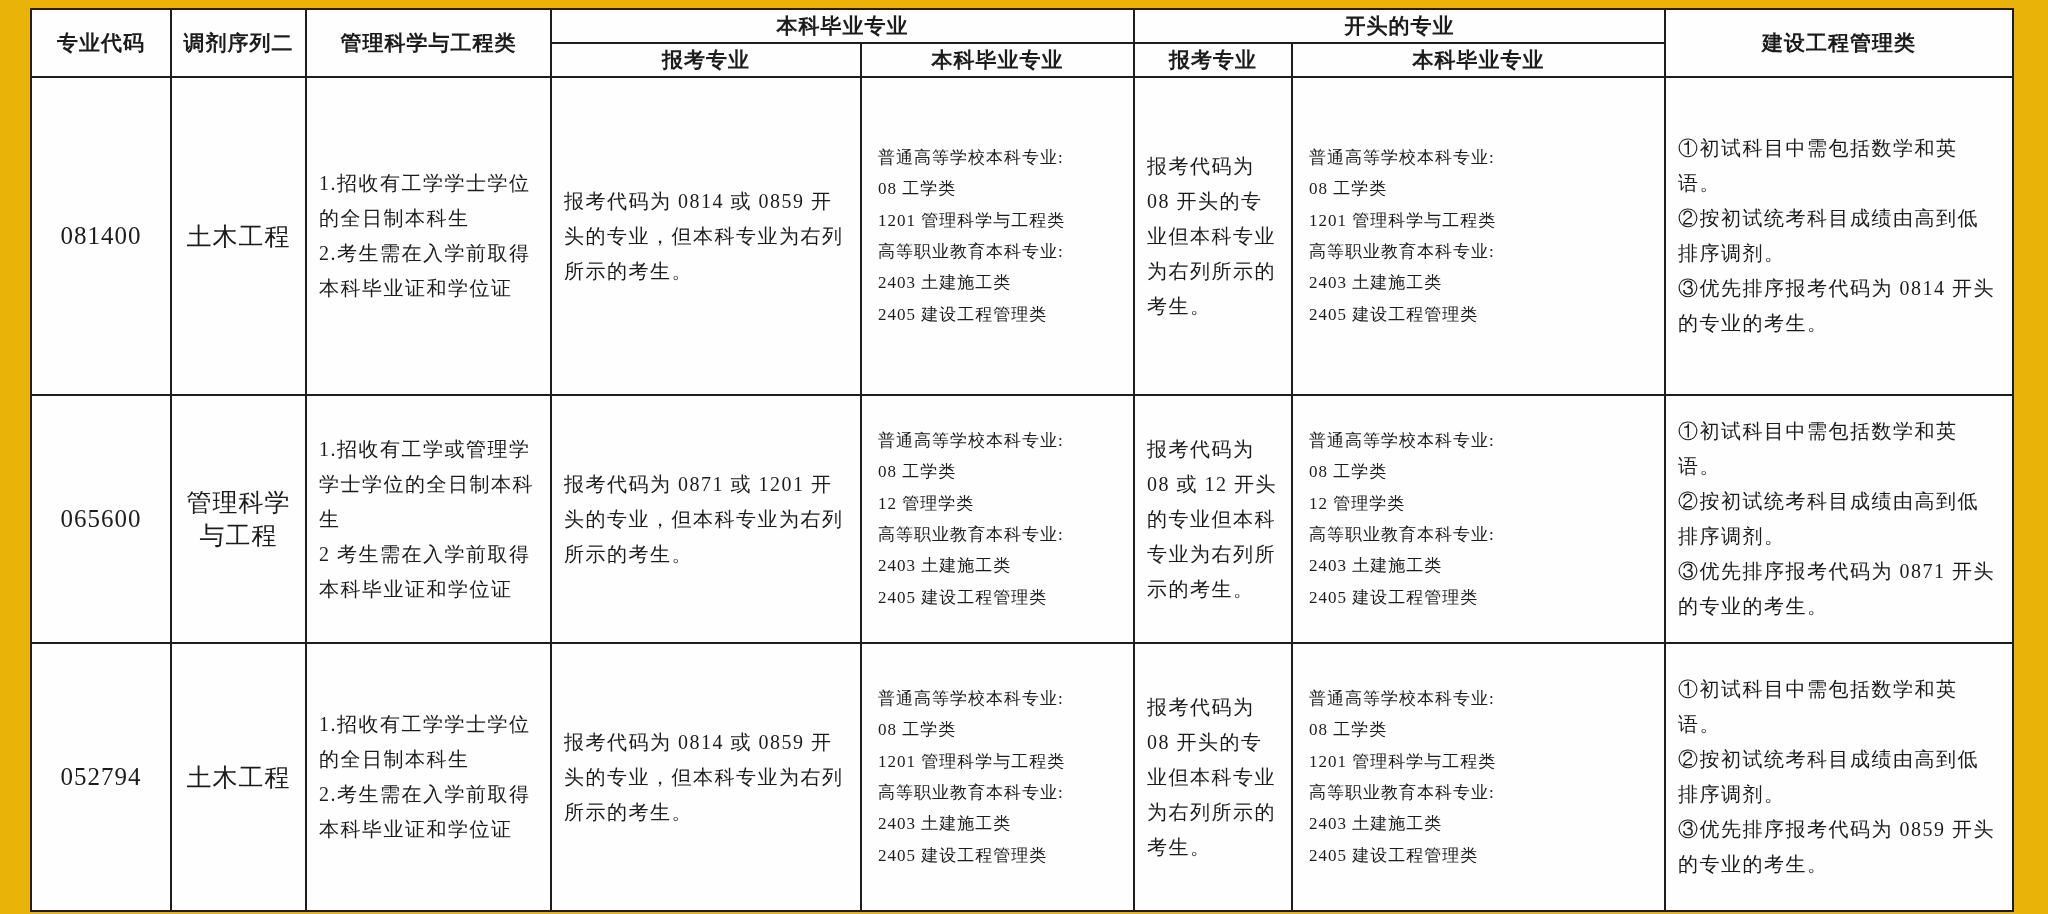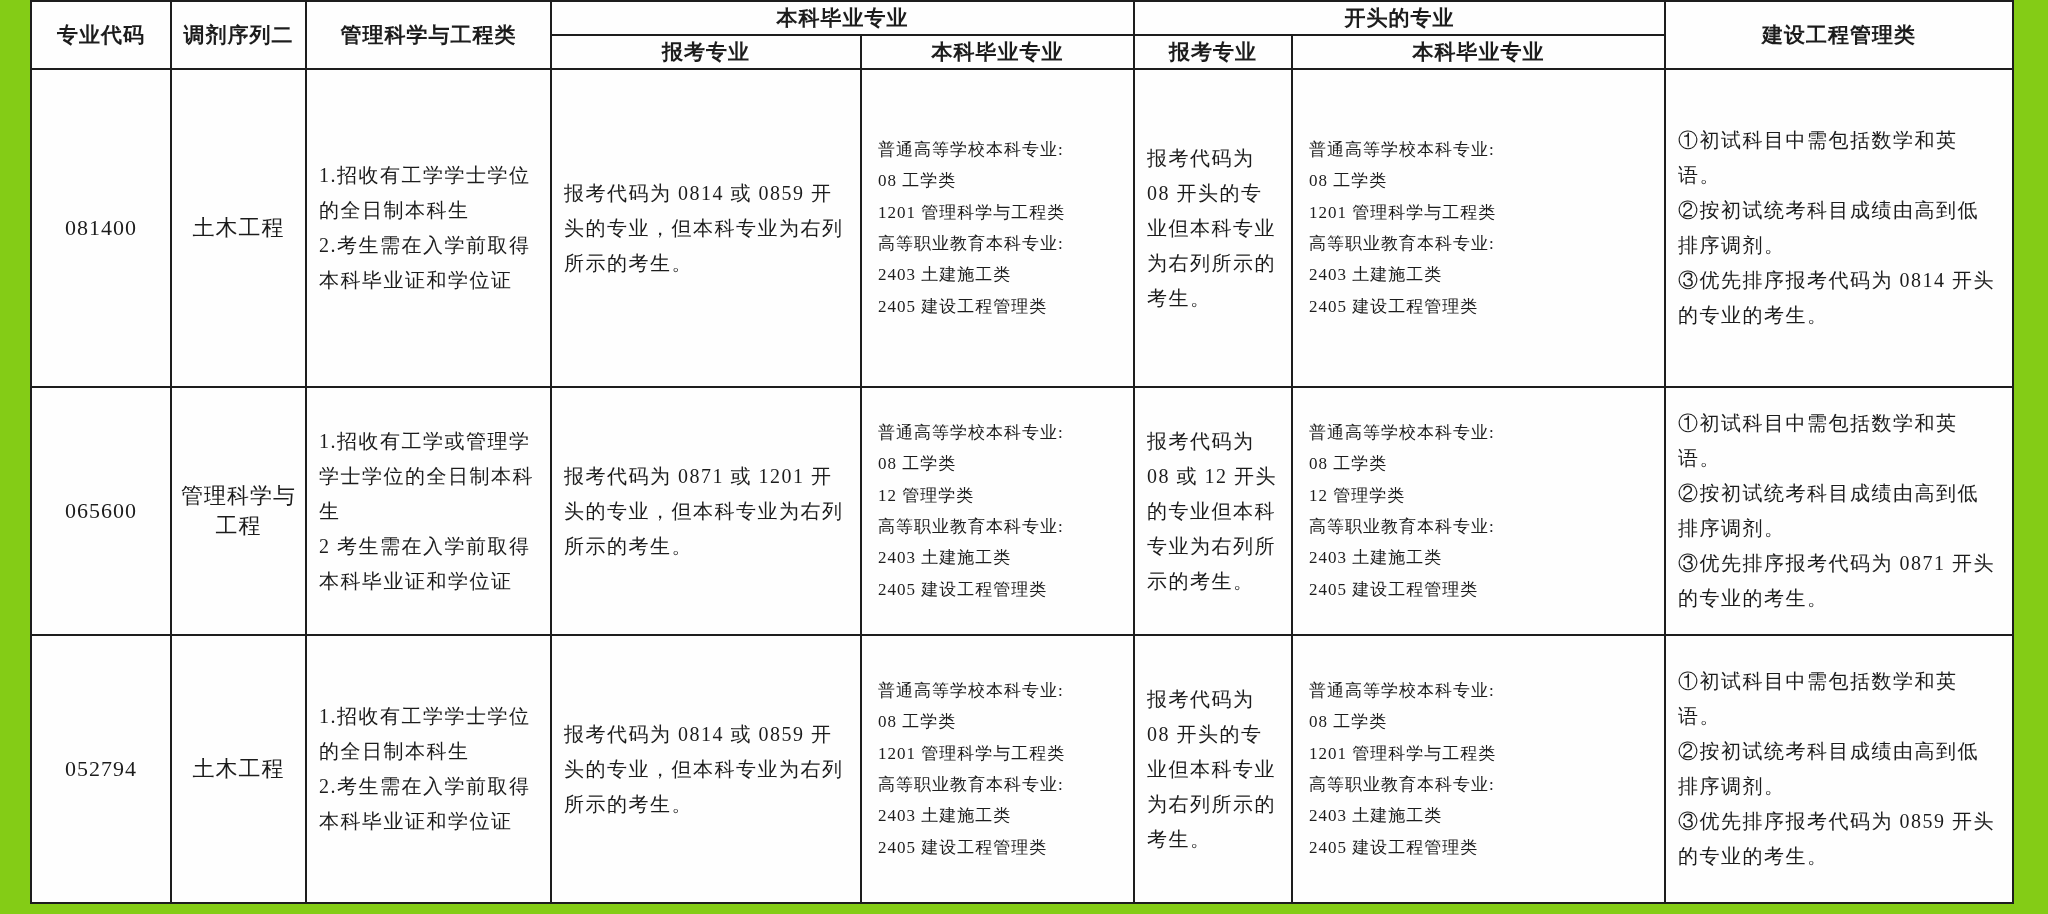--- a/index.html
+++ b/index.html
@@ -5,23 +5,23 @@
   html, body {
     margin: 0;
     padding: 0;
     background: #fdfdfd;
     font-family: "Liberation Serif", serif;
     color: #1c1c1c;
   }
   .page {
     width: 2048px;
     height: 914px;
-    background: #84cc16;
+    background: #eab308;
     box-sizing: border-box;
-    padding: 0 0 0 30px;
+    padding: 8px 0 0 30px;
   }
   table.adjust-table {
     border-collapse: collapse;
     table-layout: fixed;
     width: 1982px;
     background: #fefefe;
   }
   table.adjust-table th,
   table.adjust-table td {
     border: 2px solid #1d1d1d;
@@ -32,21 +32,21 @@
   th.hdr {
     font-size: 21px;
     font-weight: bold;
     letter-spacing: 1px;
     text-align: center;
     padding: 2px 4px;
   }
   tr.hdr-row-1 th, tr.hdr-row-2 th { height: 26px; }
   td.c-center {
     text-align: center;
-    font-size: 22px;
+    font-size: 25px;
     letter-spacing: 1px;
     padding: 4px 6px;
   }
   td.c-text {
     text-align: left;
     font-size: 20px;
     letter-spacing: 1.5px;
     line-height: 1.75;
     padding: 8px 12px;
   }

